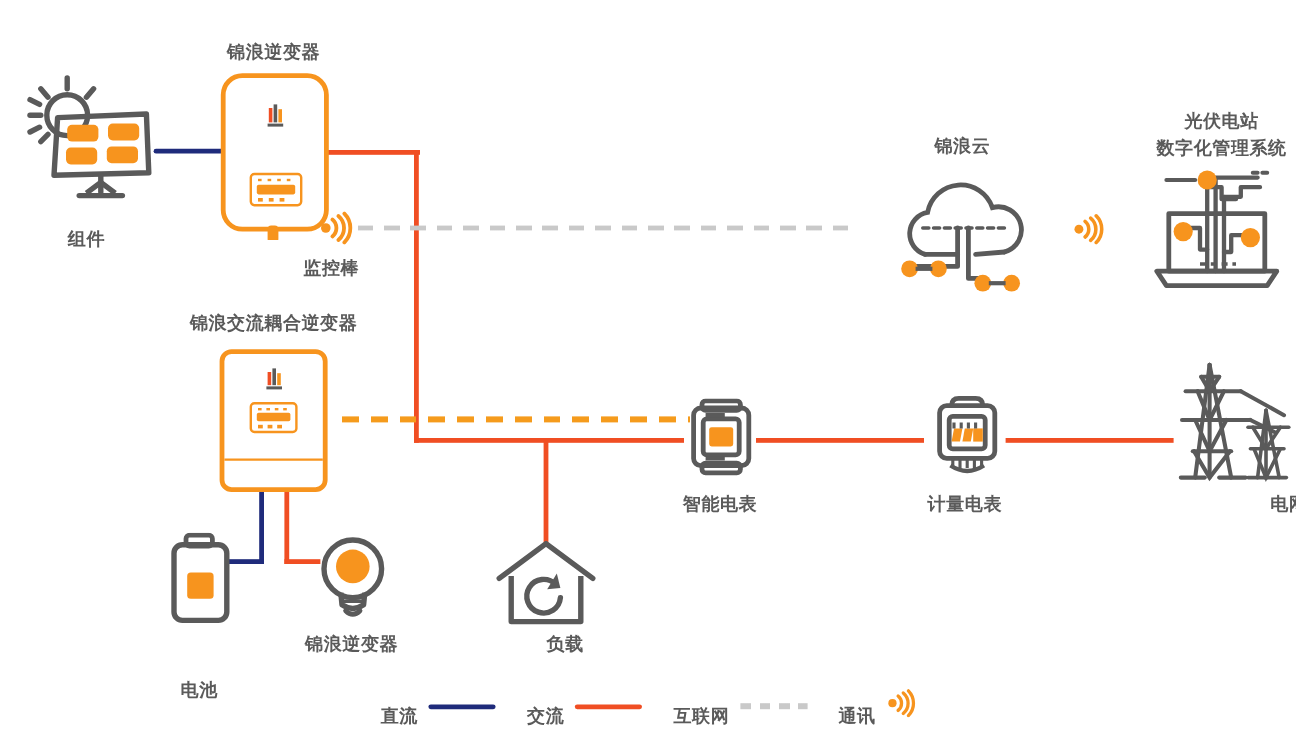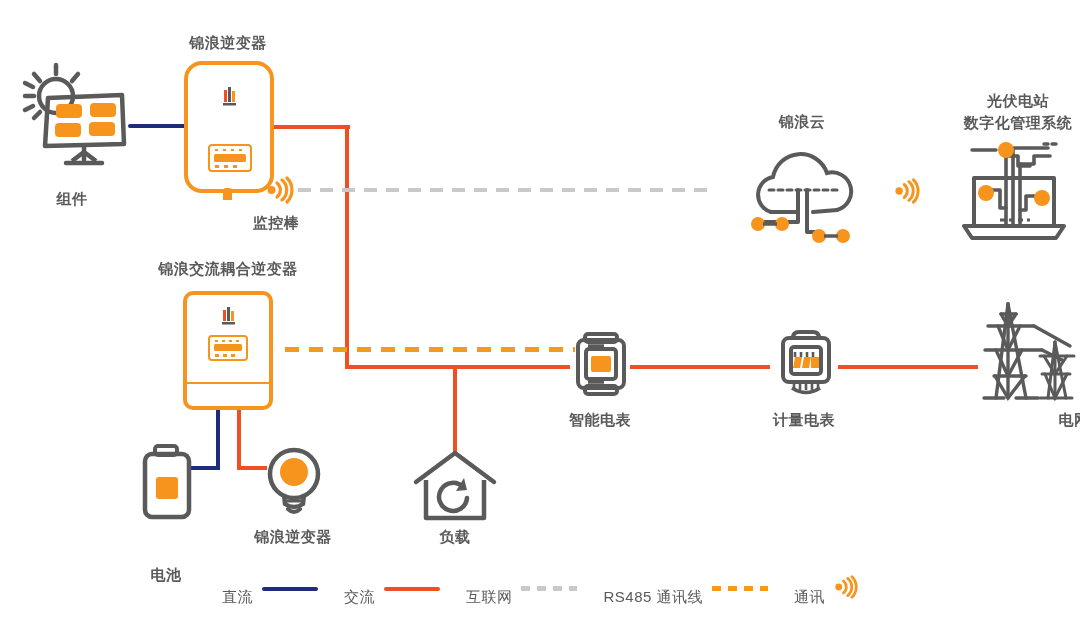--- a/index.html
+++ b/index.html
@@ -45,21 +45,21 @@
     align-items: center;
     gap: 26px;
   }
   .legend-item {
     display: flex;
     align-items: center;
     gap: 9px;
   }
   .legend-text {
     font-size: 15px;
-    font-weight: normal;
+    font-weight: bold;
     color: #5a5a5a;
     white-space: nowrap;
     letter-spacing: 0.5px;
     margin-top: 18px;
   }
   .legend-swatch {
     display: block;
   }
   .sw-solid {
     width: 56px;
@@ -216,21 +216,21 @@
   <div class="lbl center" style="left:293px; top:528px;">锦浪逆变器</div>
 
   <div class="node" style="left:412px; top:450px;">
     <svg width="86" height="72" viewBox="0 0 86 72">
       <path d="M4 32 L43 3 L82 32" fill="none" stroke="#5a5a5a" stroke-width="4.5" stroke-linecap="round" stroke-linejoin="round"></path>
       <path d="M14 30 L14 68 L72 68 L72 30" fill="none" stroke="#5a5a5a" stroke-width="4.5" stroke-linejoin="round"></path>
       <path d="M55 48 A 14 14 0 1 1 51 37" fill="none" stroke="#5a5a5a" stroke-width="4.5" stroke-linecap="round"></path>
       <path d="M52 28 L55 40 L44 41 Z" fill="#5a5a5a"></path>
     </svg>
   </div>
-  <div class="lbl center" style="left:455px; top:528px;">负载</div>
+  <div class="lbl center" style="left:471px; top:528px;">负载</div>
 
   <div class="node" style="left:570px; top:332px;">
     <svg width="62" height="66" viewBox="0 0 62 66">
       <g fill="none" stroke="#5a5a5a" stroke-width="4">
         <rect x="8" y="8" width="46" height="48" rx="6"></rect>
         <rect x="15" y="2" width="32" height="8" rx="3"></rect>
         <rect x="15" y="54" width="32" height="8" rx="3"></rect>
         <rect x="16" y="17" width="30" height="30" rx="3"></rect>
       </g>
       <line x1="18" y1="14" x2="34" y2="14" stroke="#5a5a5a" stroke-width="3.5"></line>
@@ -376,24 +376,20 @@
     <div class="legend-item">
       <span class="legend-text">交流</span>
       <span class="legend-swatch sw-solid" style="background:#f04e23;"></span>
     </div>
 
     <div class="legend-item">
       <span class="legend-text">互联网</span>
       <span class="legend-swatch sw-dash" style="background-image: repeating-linear-gradient(to right, #c9c9c9 0px, #c9c9c9 9px, transparent 9px, transparent 16px);"></span>
     </div>
 
-    <div class="legend-item">
-      <span class="legend-text">RS485 通讯线</span>
-      <span class="legend-swatch sw-dash" style="background-image: repeating-linear-gradient(to right, #f59b1c 0px, #f59b1c 9px, transparent 9px, transparent 16px);"></span>
-    </div>
 
     <div class="legend-item">
       <span class="legend-text">通讯</span>
       <span style="display:block;">
         <svg width="24" height="24" viewBox="0 0 28 28">
           <circle cx="5.5" cy="14" r="4" fill="#f7941e"></circle>
           <g stroke="#f7941e" fill="none" stroke-linecap="round">
             <path d="M11 7 A 9 9 0 0 1 11 21" stroke-width="3.2"></path>
             <path d="M16 4 A 13 13 0 0 1 16 24" stroke-width="3.2"></path>
             <path d="M21 2 A 17 17 0 0 1 21 26" stroke-width="3.2"></path>

